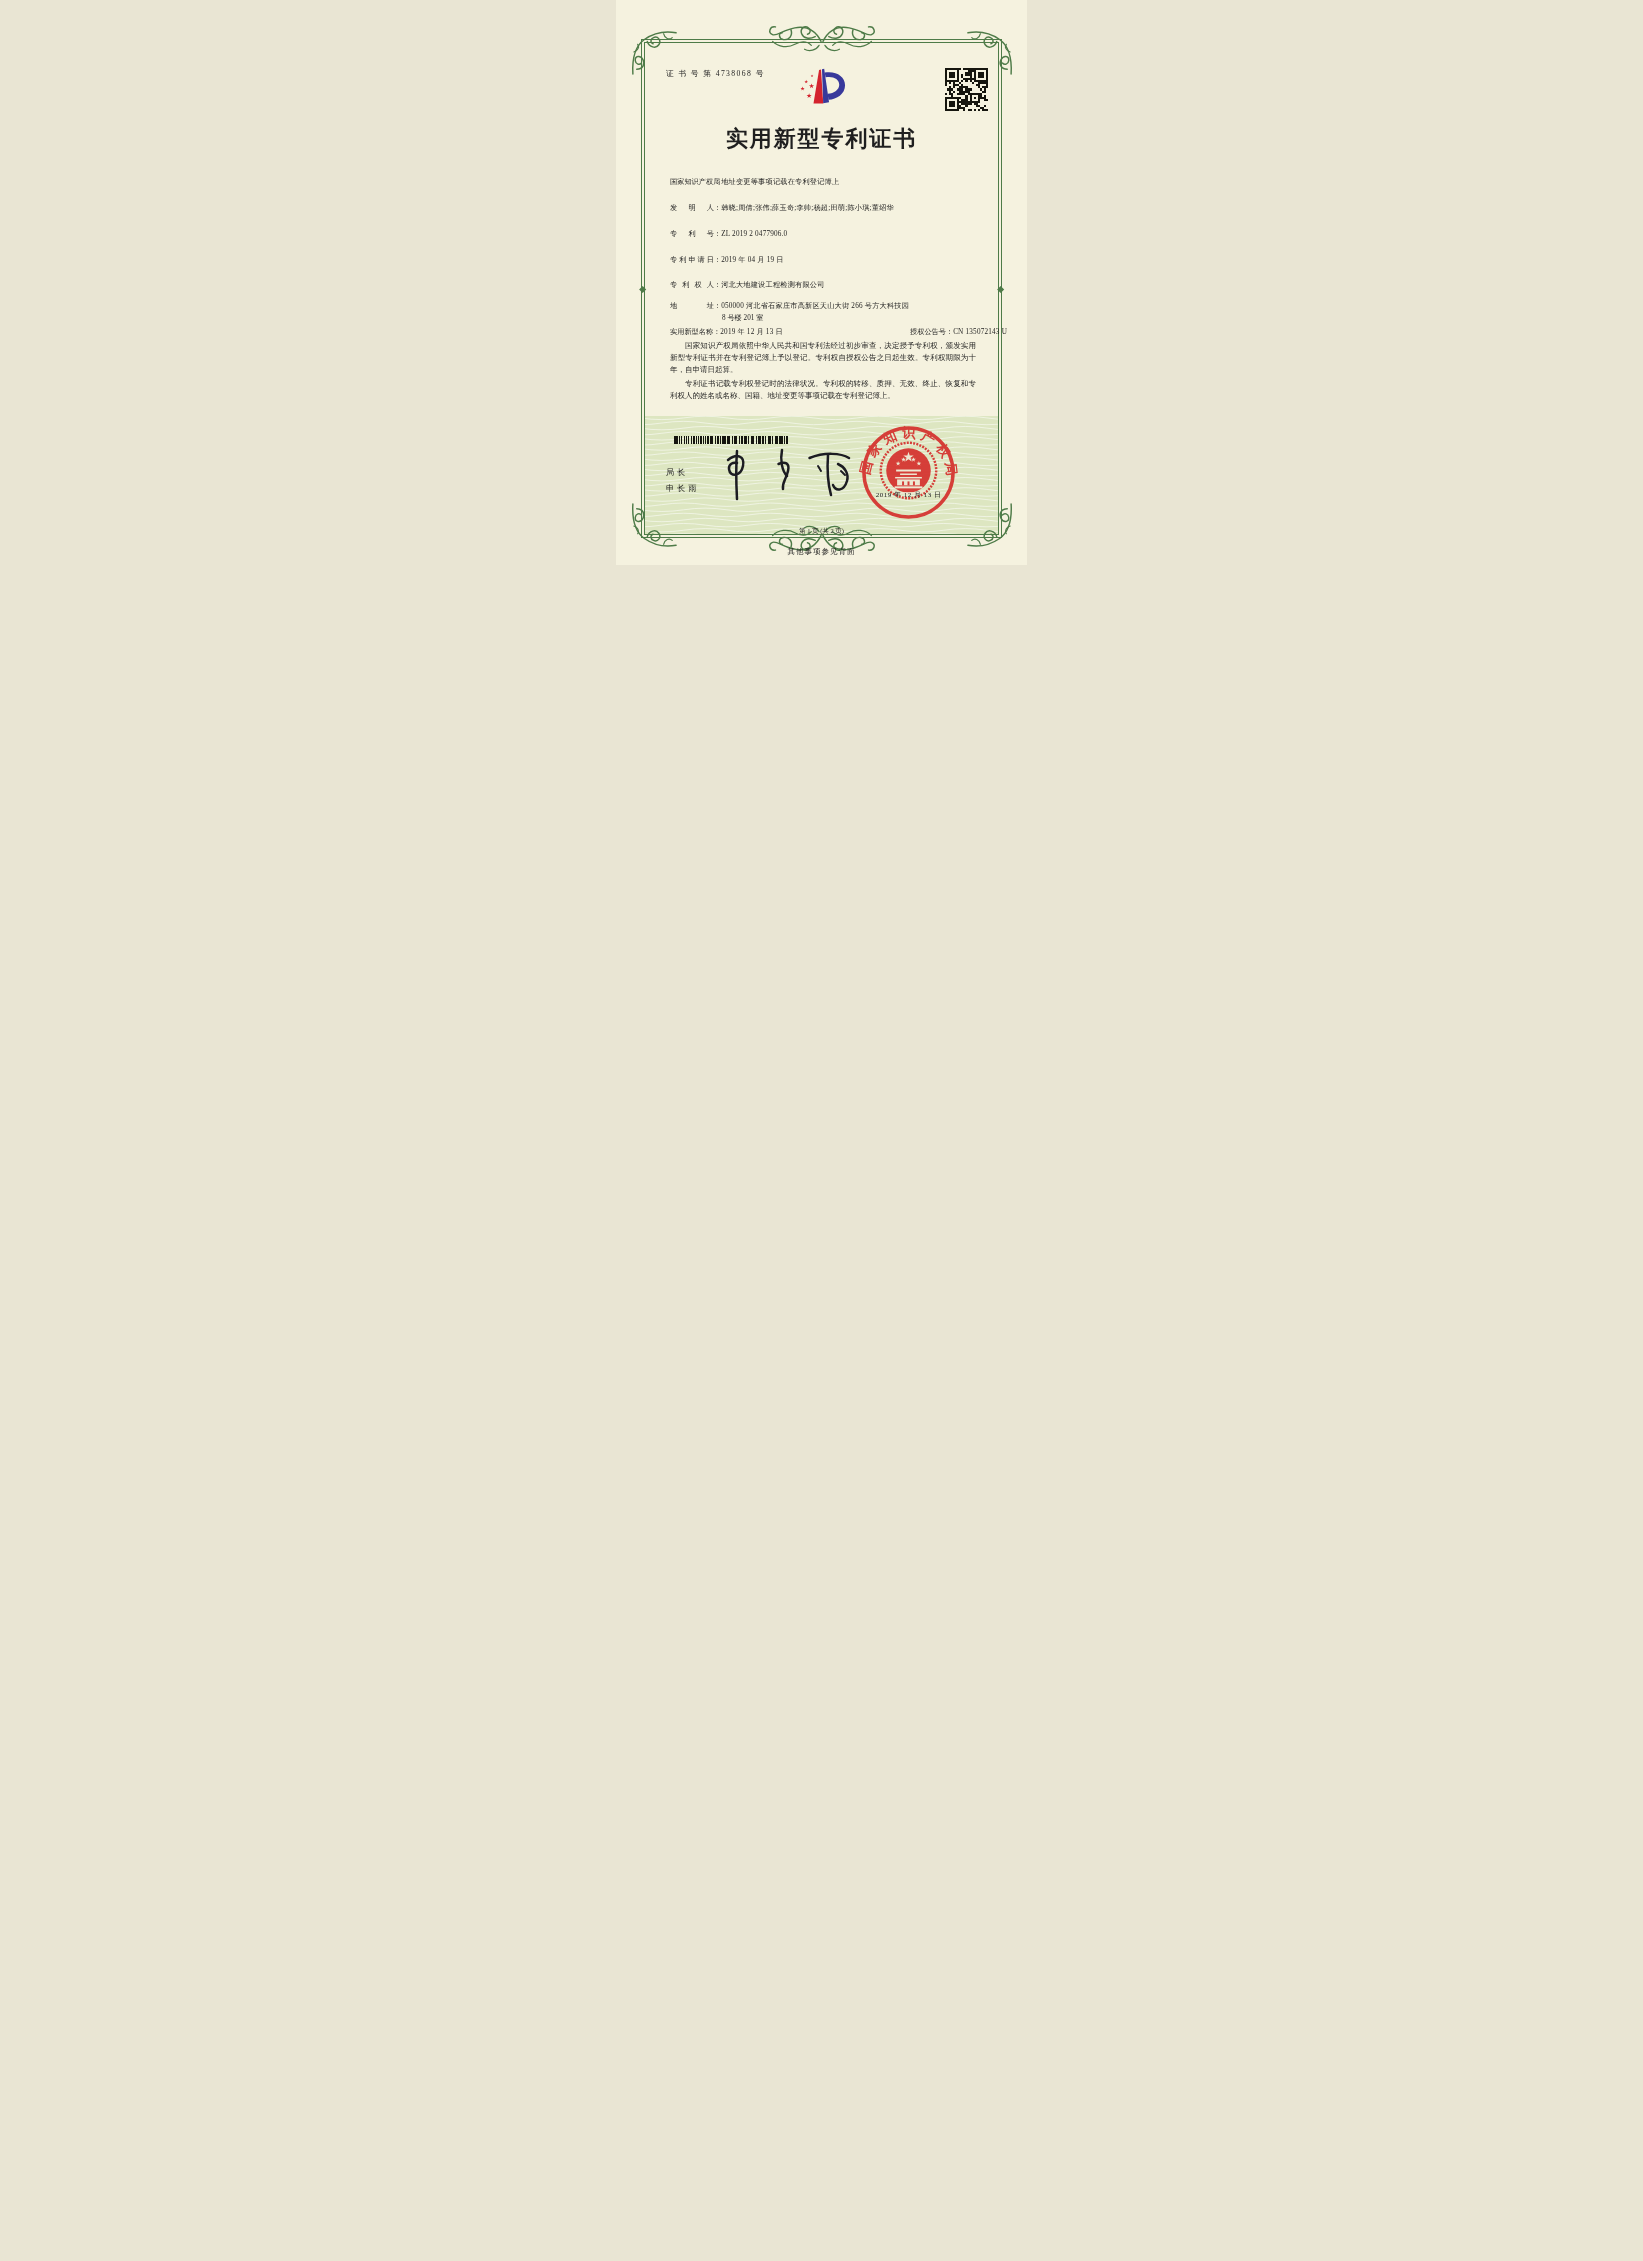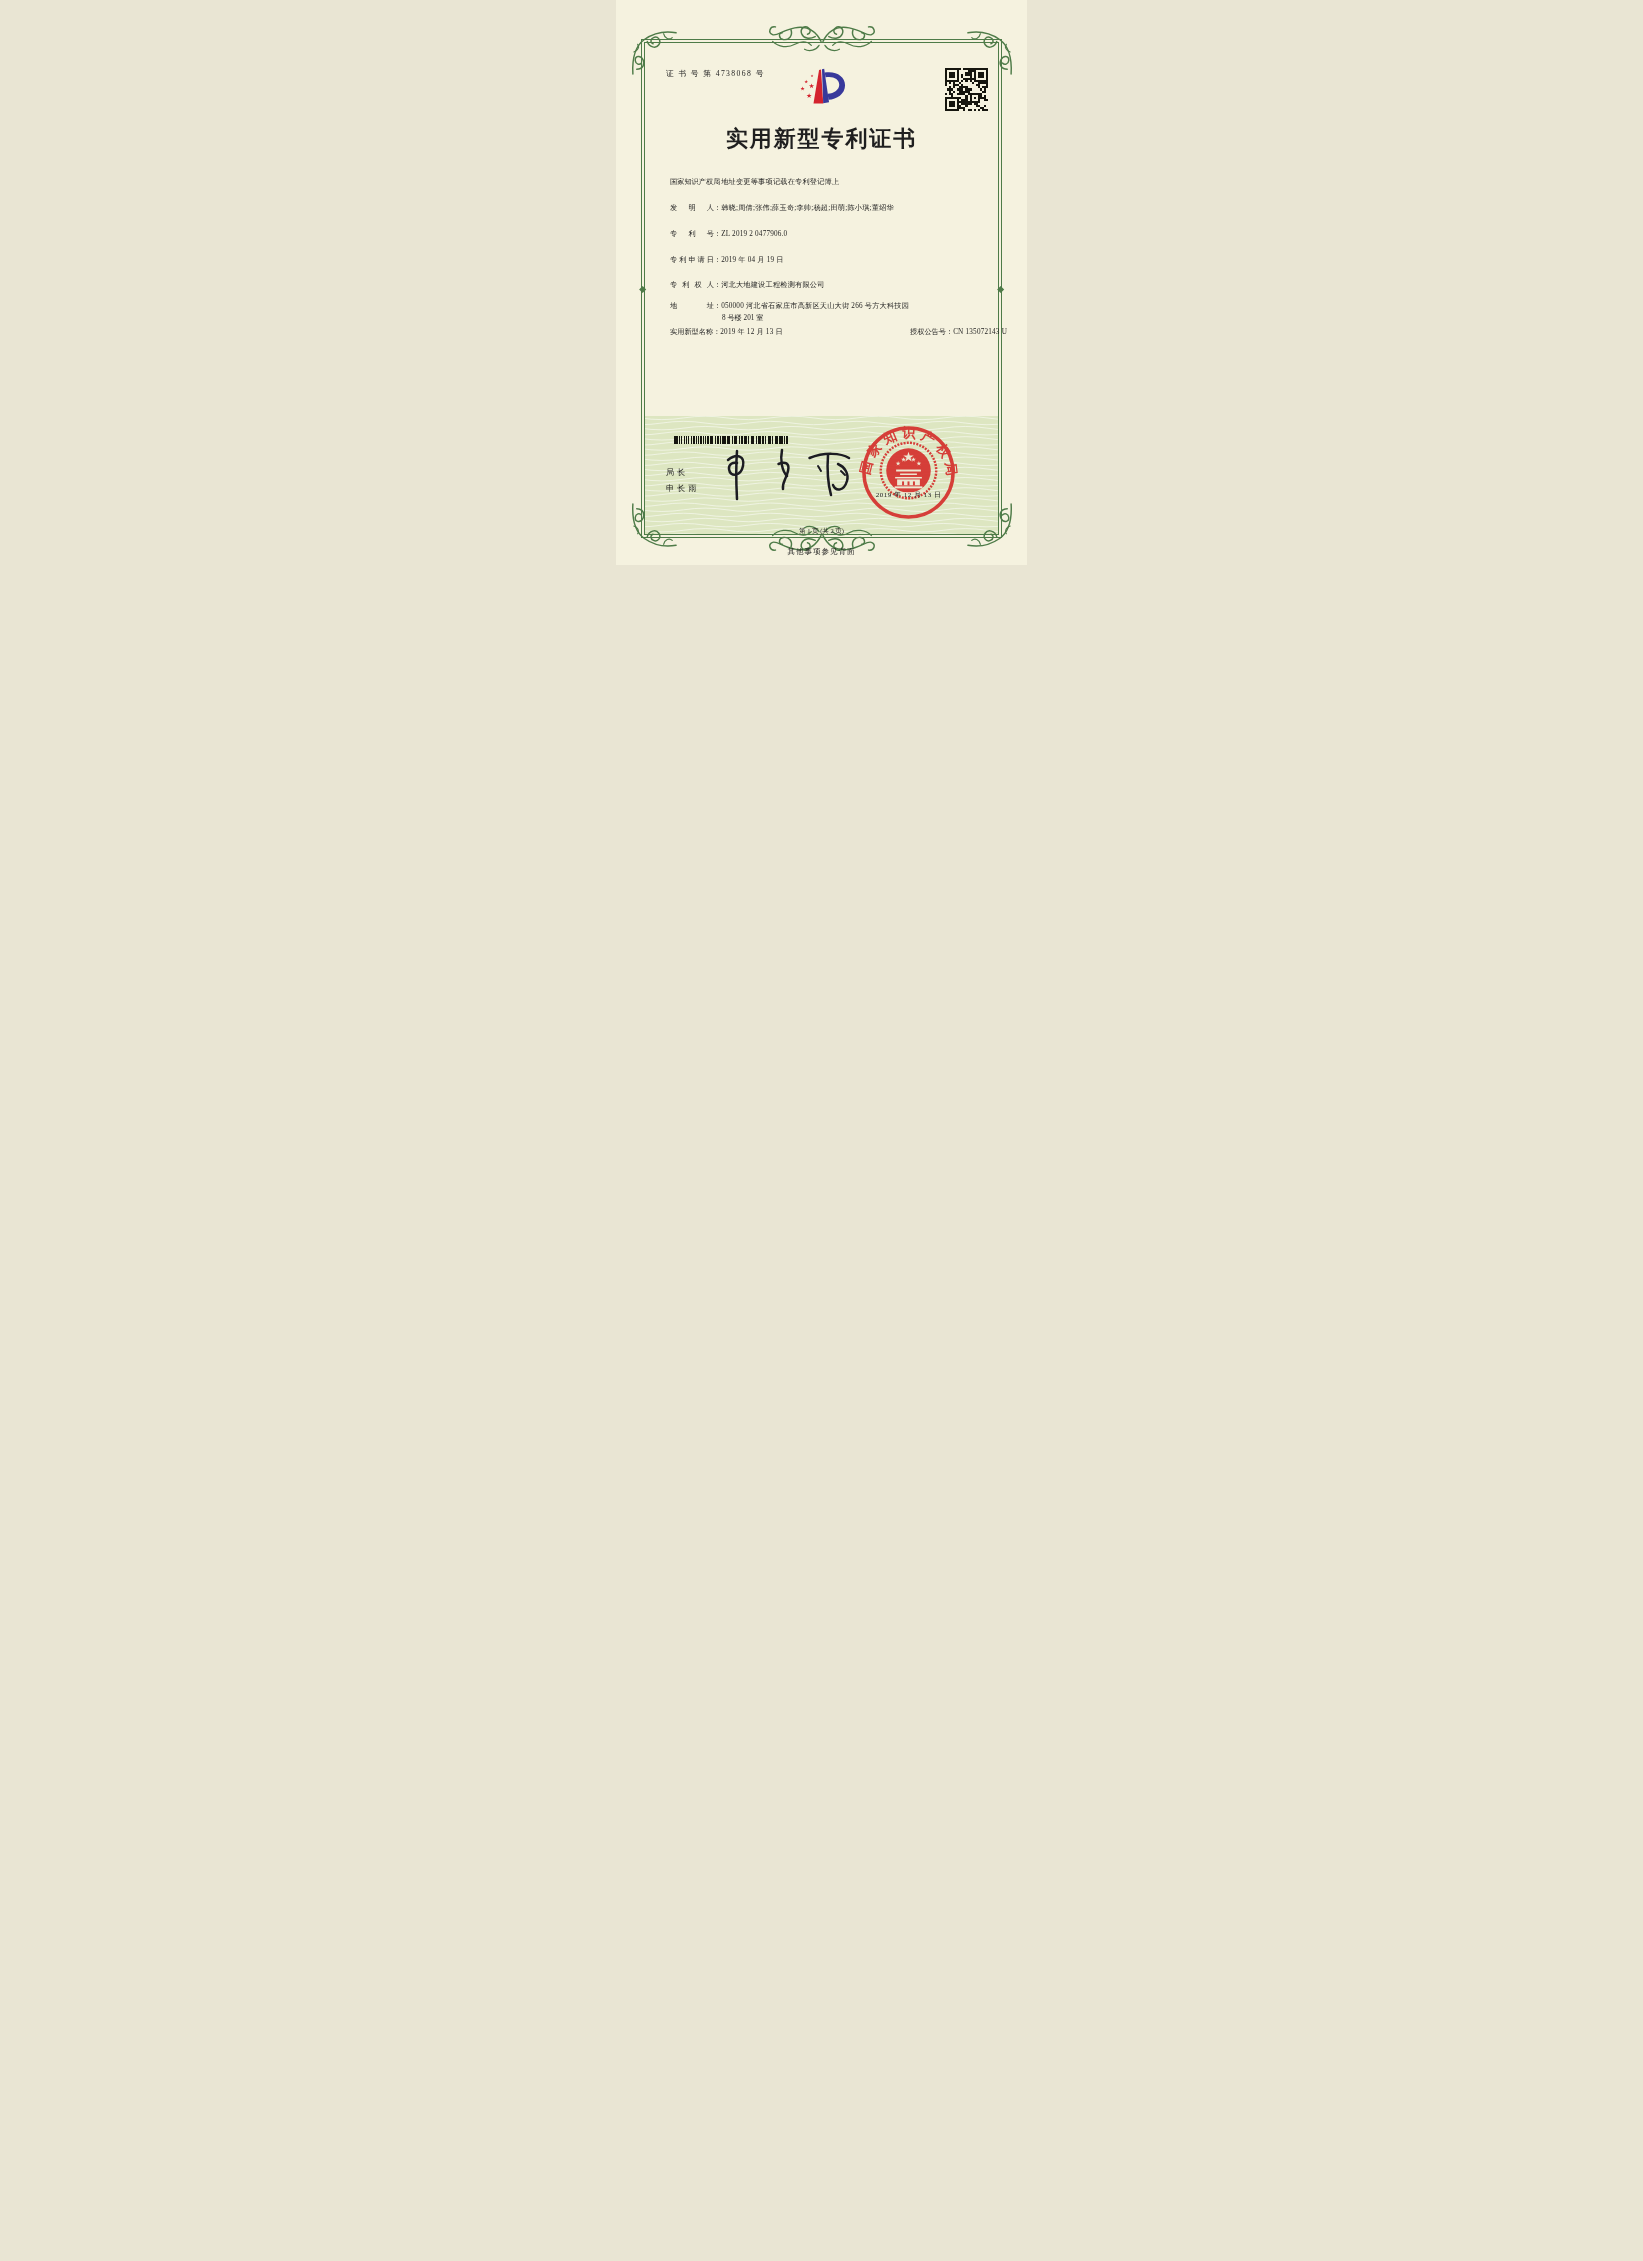--- a/index.html
+++ b/index.html
@@ -407,20 +407,24 @@
     <span class="flabel">地址</span><span class="fcolon">：</span><span class="fval">050000  河北省石家庄市高新区天山大街 266 号方大科技园</span>
   </div>
   <div class="addr2" style="top:313px">8 号楼 201 室</div>
   <div class="frow" style="top:327px">
     <span>实用新型名称</span><span class="fcolon">：</span><span class="fval">2019 年 12 月 13 日</span>
     <span class="grant2">
       <span>授权公告号</span><span class="fcolon">：</span><span class="fval">CN 135072143 U</span>
     </span>
   </div>
 
+  <div class="paras">
+    <p>国家知识产权局依照中华人民共和国专利法经过初步审查，决定授予专利权，颁发实用新型专利证书并在专利登记簿上予以登记。专利权自授权公告之日起生效。专利权期限为十年，自申请日起算。</p>
+    <p>专利证书记载专利权登记时的法律状况。专利权的转移、质押、无效、终止、恢复和专利权人的姓名或名称、国籍、地址变更等事项记载在专利登记簿上。</p>
+  </div>
 
   <div class="barcode"></div>
   <div class="director-title">局长</div>
   <div class="director-name">申长雨</div>
 
   <svg class="signature" viewBox="0 0 300 110" fill="none" stroke="#1c1c22" stroke-width="5" stroke-linecap="round">
     <path d="M60,4 C58,30 58,62 60,100"></path>
     <path d="M42,22 C60,8 76,14 72,34 C68,54 46,58 44,40 C43,30 52,26 60,28"></path>
     <path d="M150,2 C146,22 150,44 160,54"></path>
     <path d="M143,30 C156,24 166,28 162,44 C158,62 150,66 152,80"></path>

